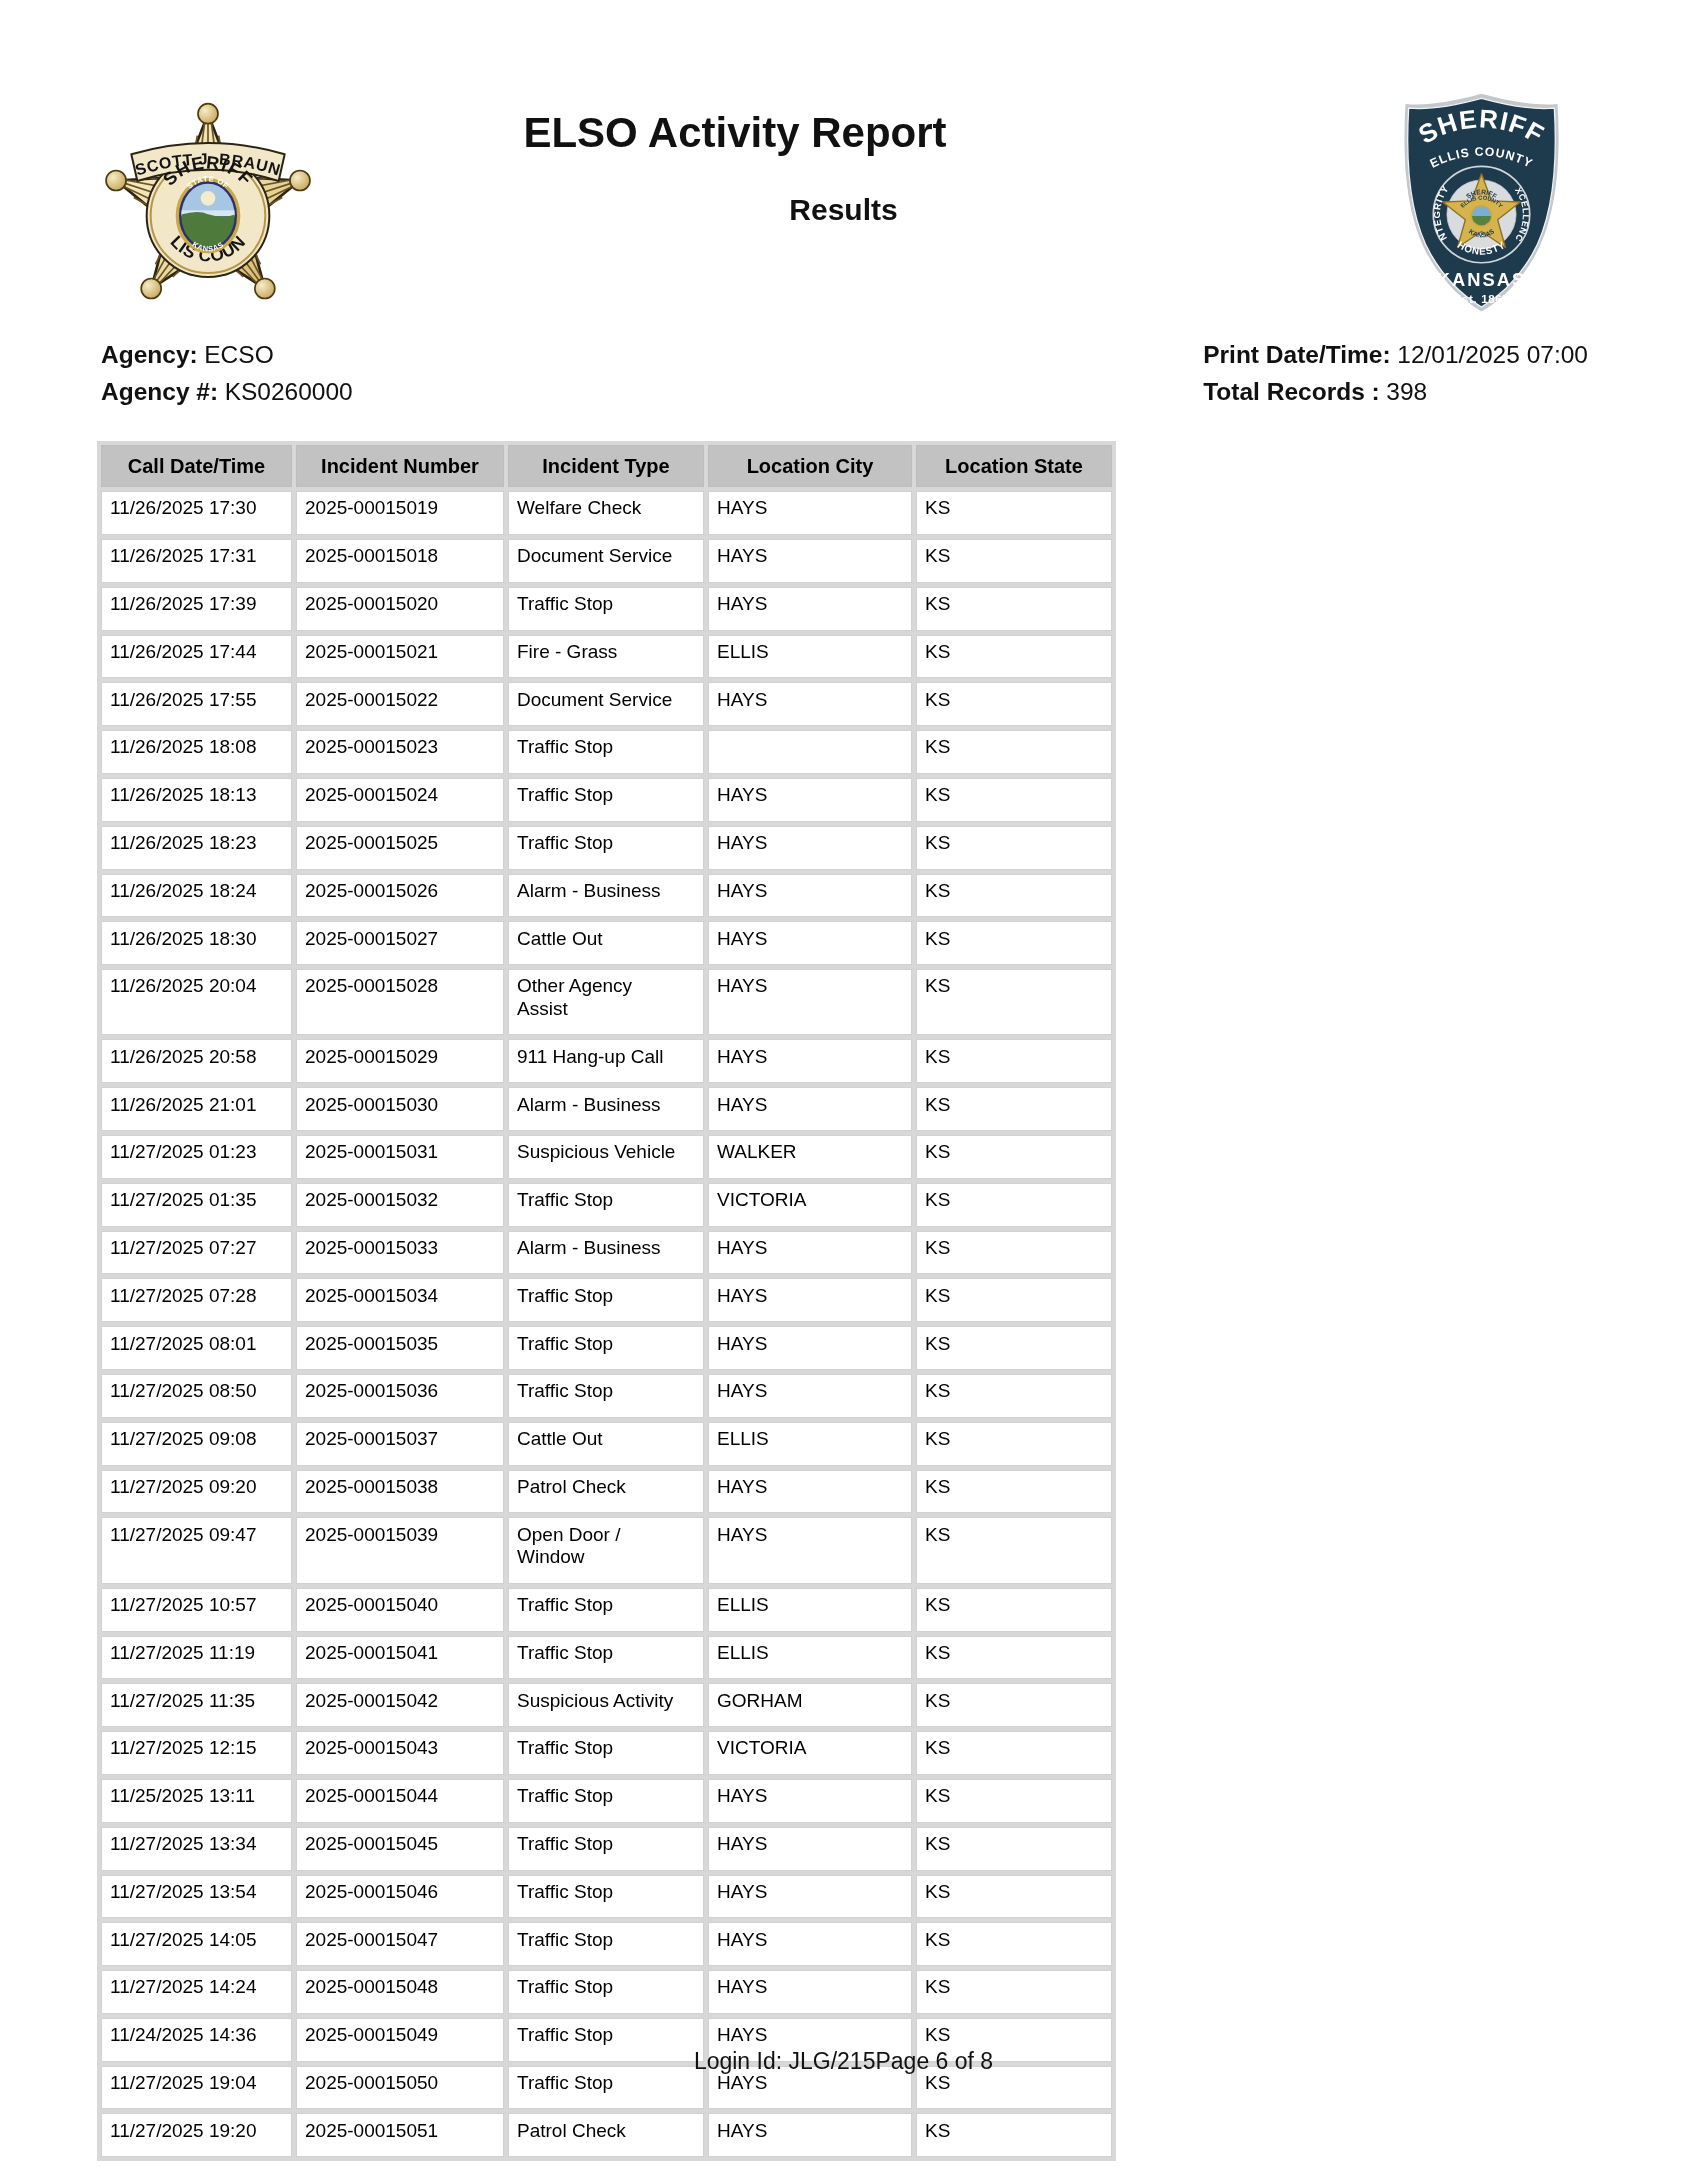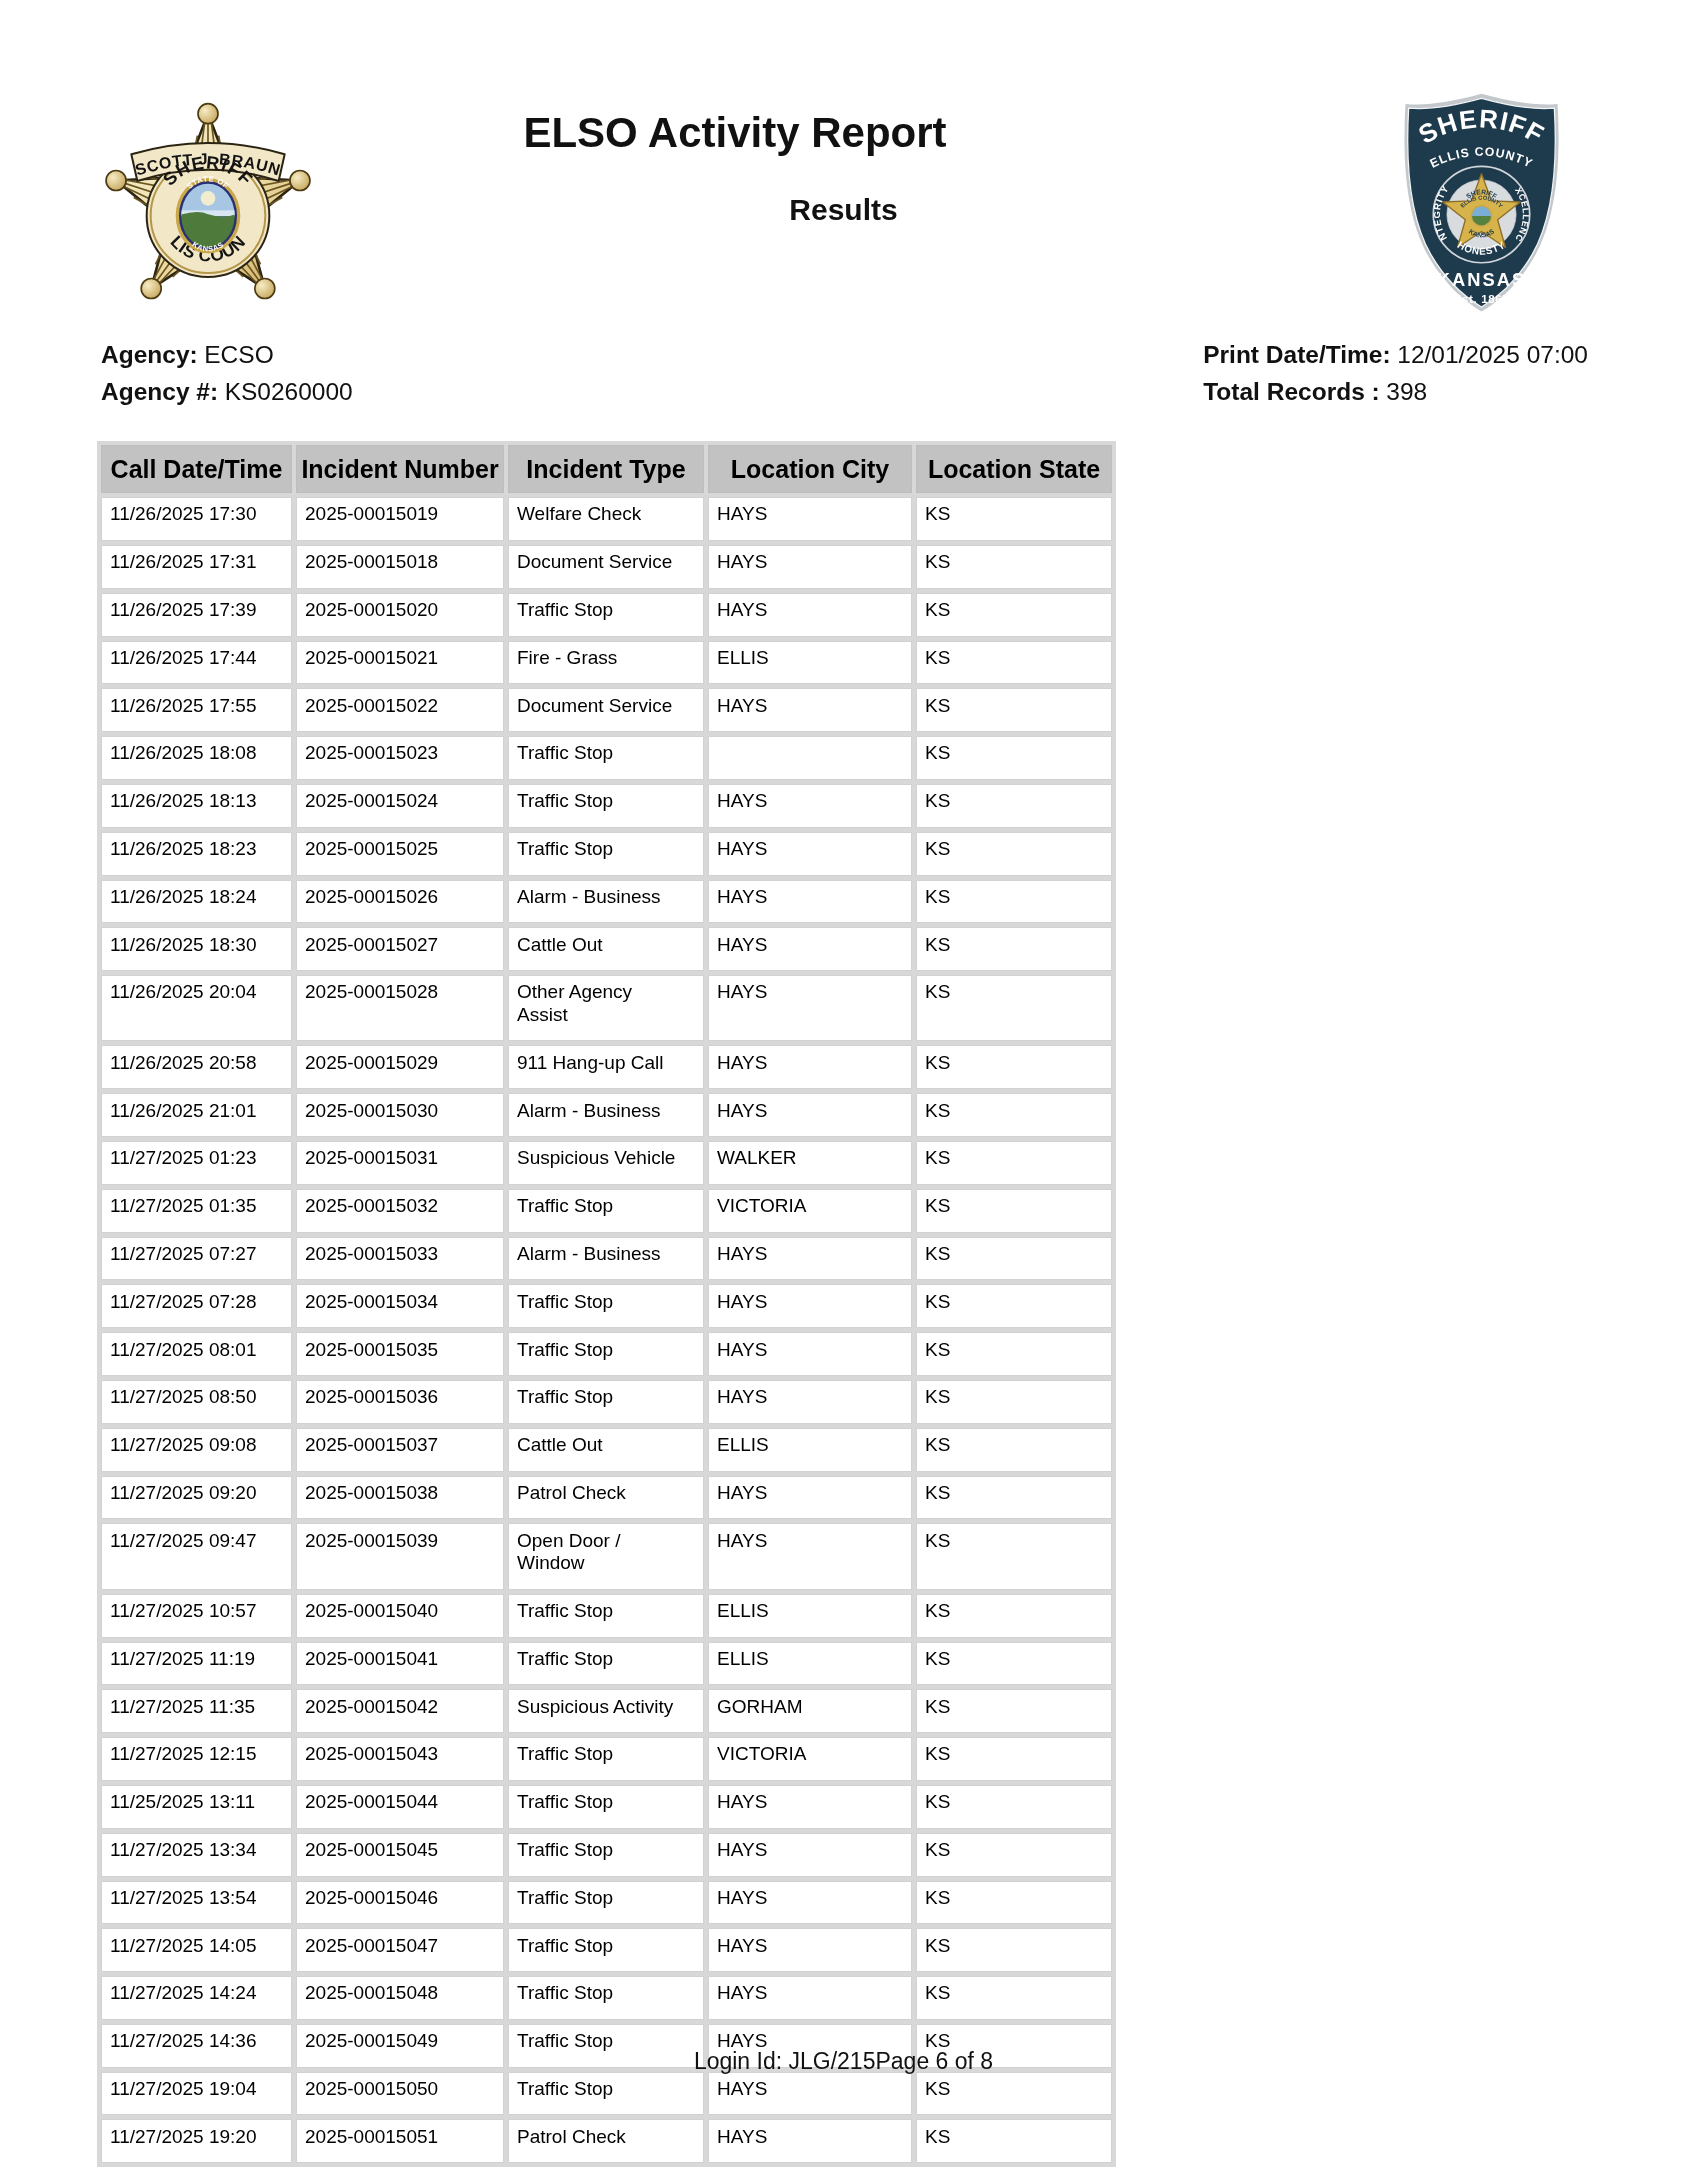--- a/index.html
+++ b/index.html
@@ -23,21 +23,21 @@
   .b{font-weight:bold;margin-right:6.6px;}
 
   
   .report-table{
     position:absolute;left:97px;top:441px;width:998px;
     border-collapse:separate;border-spacing:4px;
     background:#d8d8d8;table-layout:fixed;
   }
   .report-table th{
     background:#c2c2c2;border:0.7px solid #bdbdbd;
-    font-size:25px;font-weight:bold;text-align:center;
+    font-size:20px;font-weight:bold;text-align:center;
     padding:8.6px 4px;color:#000;
   }
   .report-table td{
     background:#ffffff;border:0.7px solid #d2d2d2;
     font-size:19px;font-weight:normal;text-align:left;vertical-align:top;
     padding:5.3px 8px 14px 8px;color:#000;
     white-space:pre-line;line-height:22.5px;overflow:hidden;
   }
 
   
@@ -425,21 +425,21 @@
           <td>KS</td>
         </tr>
         <tr>
           <td>11/27/2025 14:24</td>
           <td>2025-00015048</td>
           <td>Traffic Stop</td>
           <td>HAYS</td>
           <td>KS</td>
         </tr>
         <tr>
-          <td>11/27/2025 14:36</td>
+          <td>11/24/2025 14:36</td>
           <td>2025-00015049</td>
           <td>Traffic Stop</td>
           <td>HAYS</td>
           <td>KS</td>
         </tr>
         <tr>
           <td>11/27/2025 19:04</td>
           <td>2025-00015050</td>
           <td>Traffic Stop</td>
           <td>HAYS</td>

